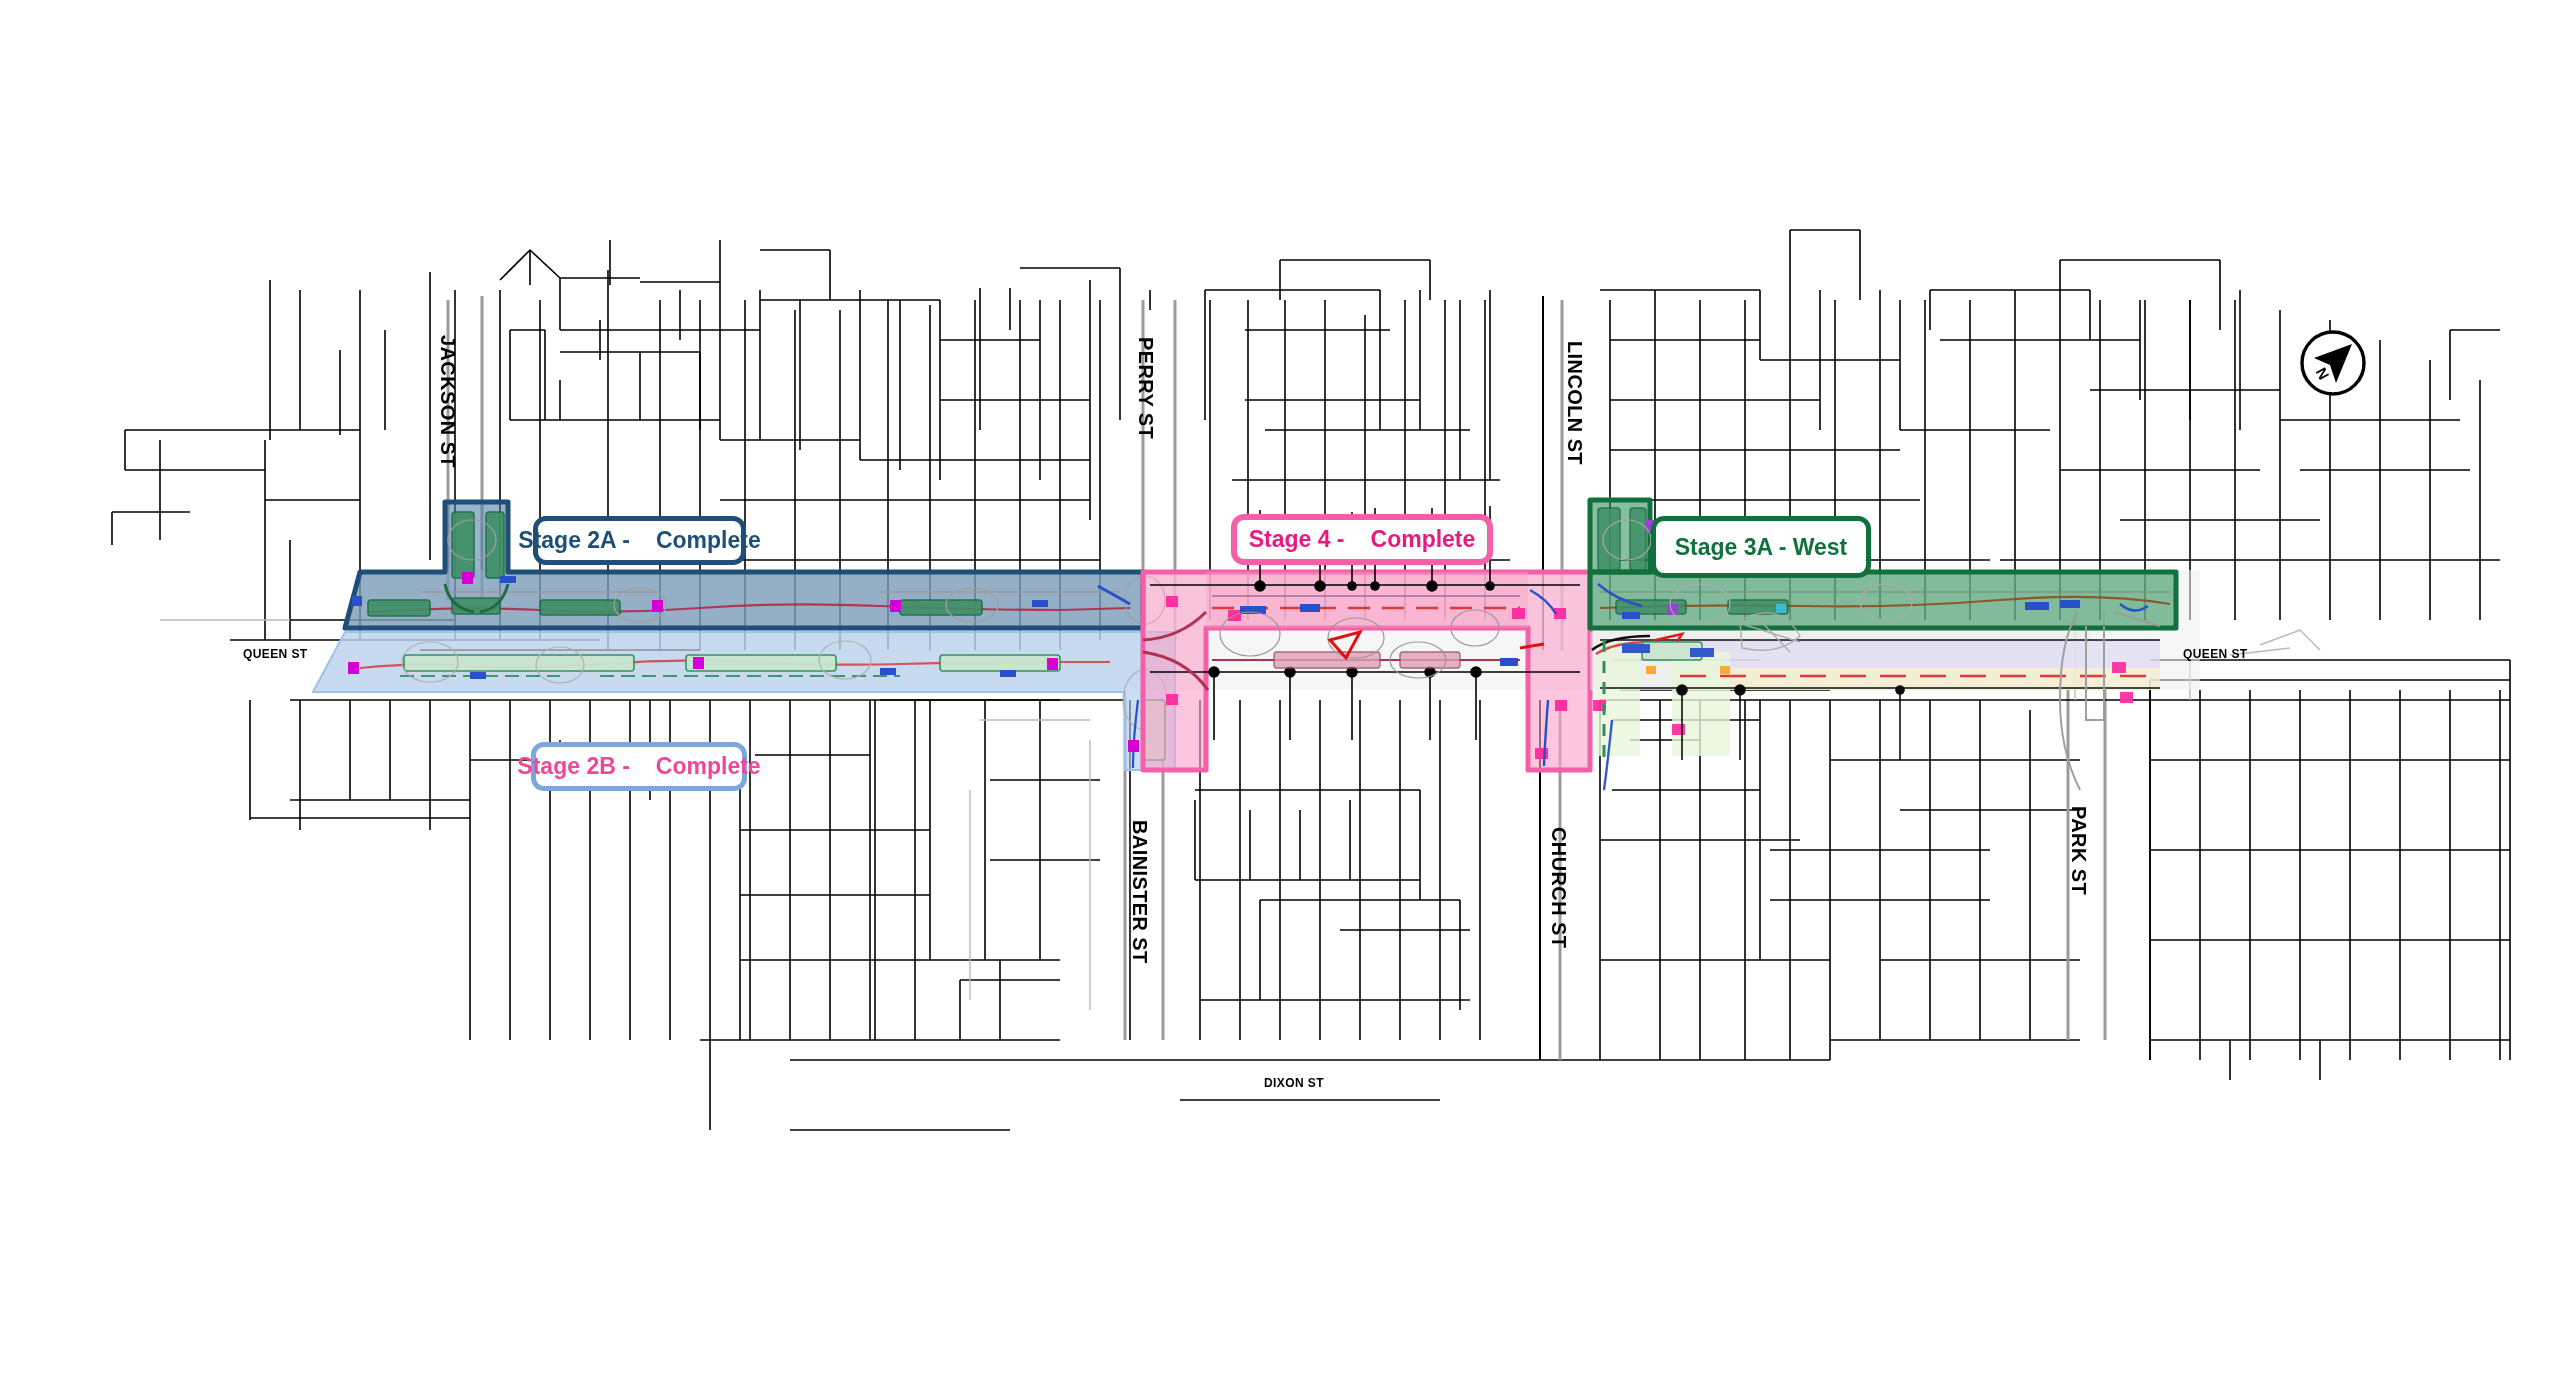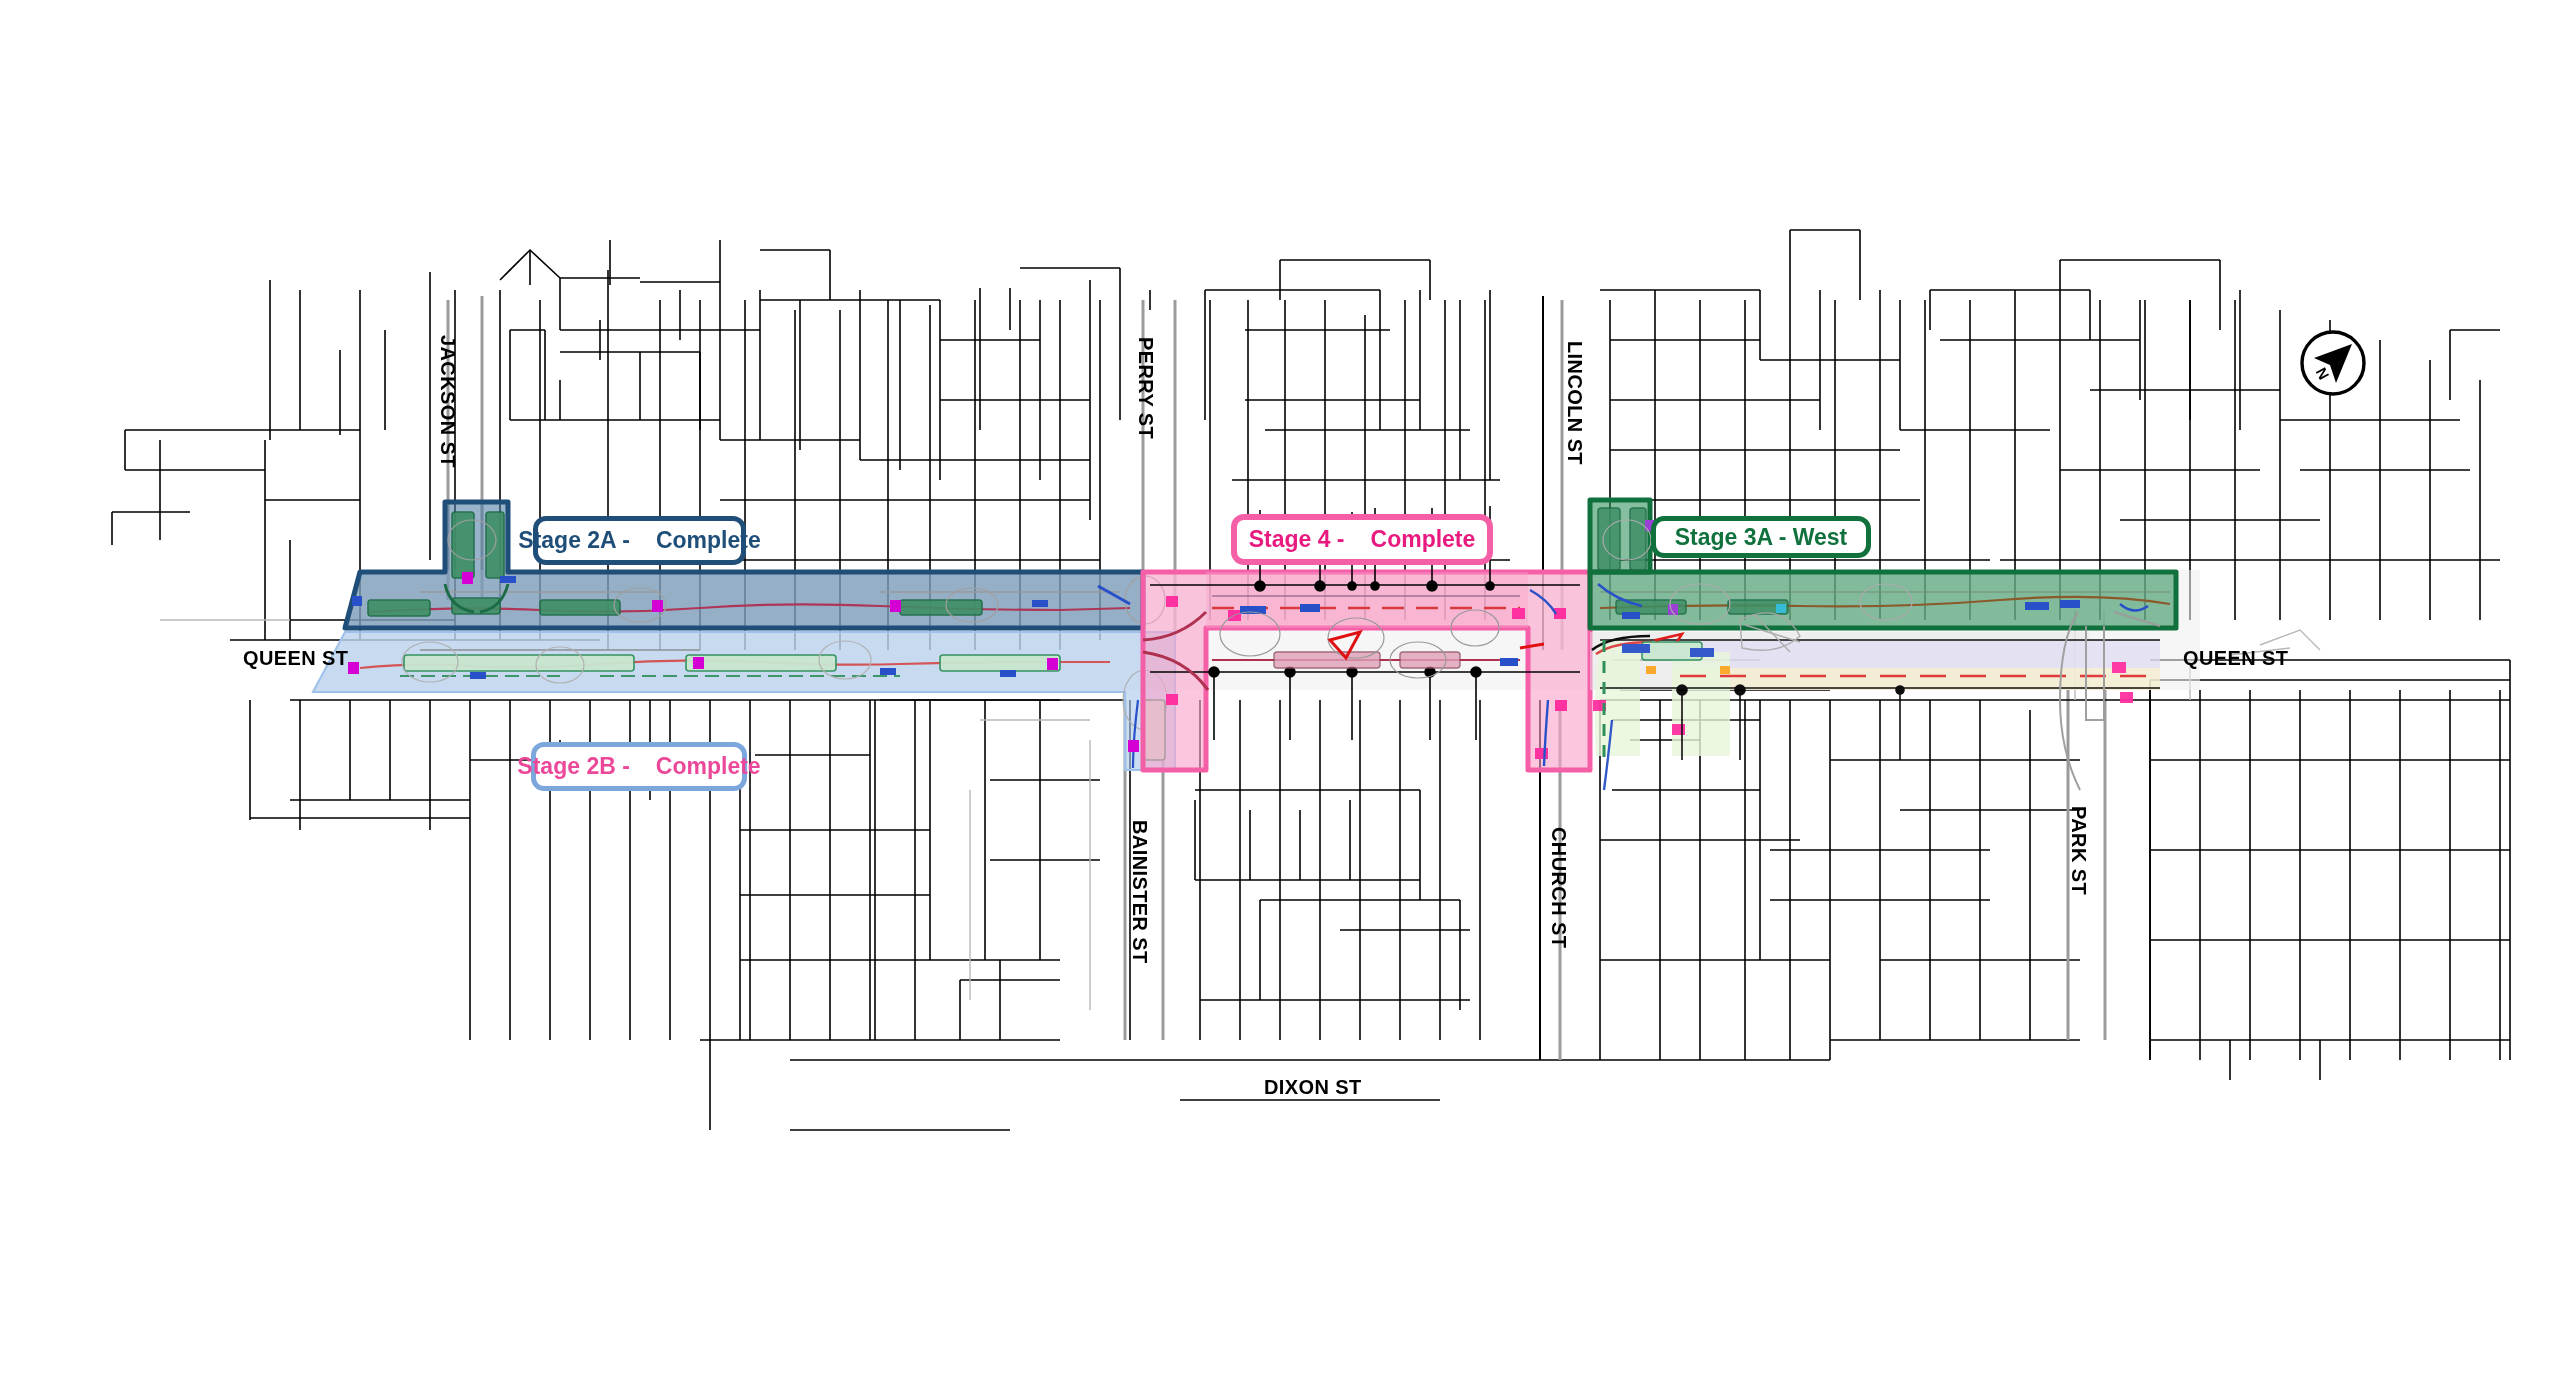--- a/index.html
+++ b/index.html
@@ -29,21 +29,21 @@
   .street-label {
     position: absolute;
     font-family: "Liberation Sans", sans-serif;
     font-weight: bold;
     color: #000000;
     letter-spacing: 0.4px;
     white-space: nowrap;
     pointer-events: none;
   }
   .street-label.horiz {
-    font-size: 20px;
+    font-size: 12px;
   }
   .street-label.vert {
     font-size: 20px;
     transform-origin: 0 0;
     transform: rotate(90deg);
   }
   
   .stage-box {
     position: absolute;
     background: #ffffff;
@@ -658,21 +658,21 @@
 
   <div id="stage-boxes-layer">
       <div class="stage-box" style="left: 533px; top: 516px; width: 213px; height: 49px; border-color: rgb(31, 78, 121); border-width: 5px; color: rgb(31, 78, 121);">
         <span class="t-norm">Stage 2A -</span>
         <span class="t-bold">Complete</span>
       </div>
       <div class="stage-box" style="left: 1231px; top: 514px; width: 262px; height: 51px; border-color: rgb(244, 95, 168); border-width: 6px; color: rgb(232, 25, 127);">
         <span class="t-norm">Stage 4 - </span>
         <span class="t-bold">Complete</span>
       </div>
-      <div class="stage-box" style="left: 1651px; top: 516px; width: 220px; height: 42px; border-color: rgb(17, 113, 60); border-width: 5px; color: rgb(17, 113, 60);">
+      <div class="stage-box" style="left: 1651px; top: 516px; width: 220px; height: 62px; border-color: rgb(17, 113, 60); border-width: 5px; color: rgb(17, 113, 60);">
         <span class="t-norm">Stage 3A - West</span>
       </div>
       <div class="stage-box" style="left: 531px; top: 742px; width: 216px; height: 49px; border-color: rgb(123, 167, 221); border-width: 5px; color: #ec4899;">
         <span class="t-norm">Stage 2B - </span>
         <span class="t-bold">Complete</span>
       </div>
     </div>
 
 </div>
 

